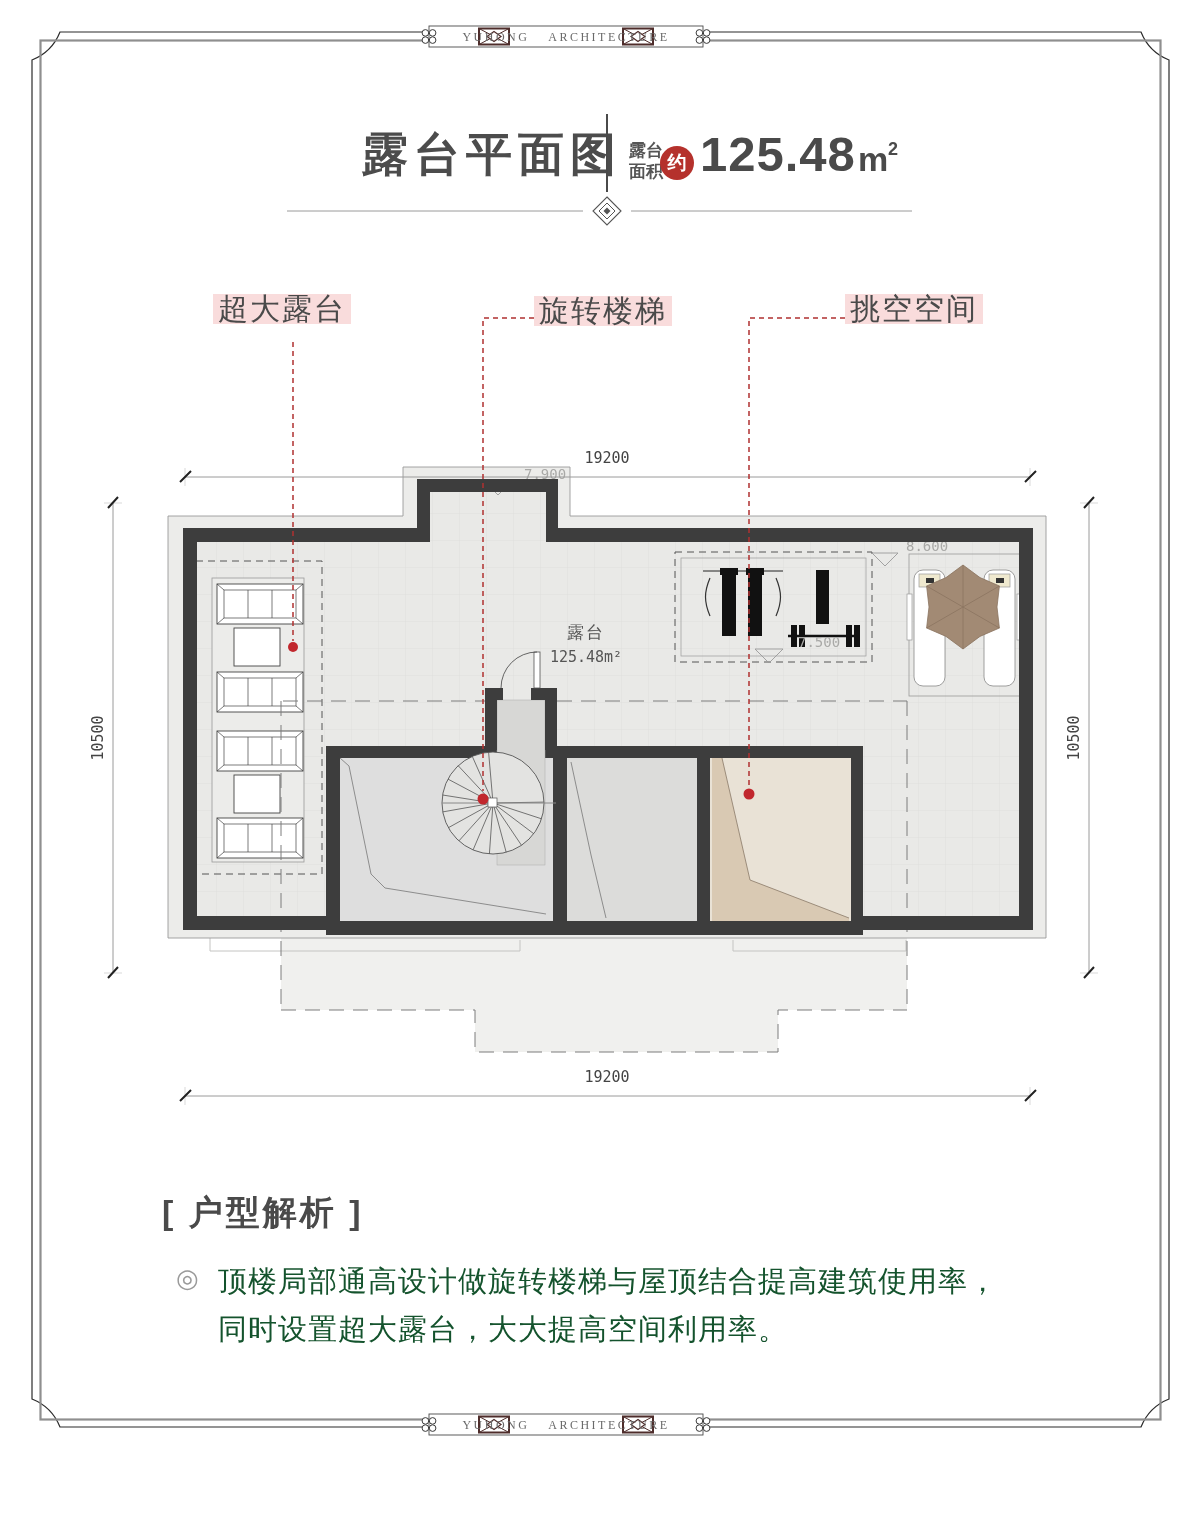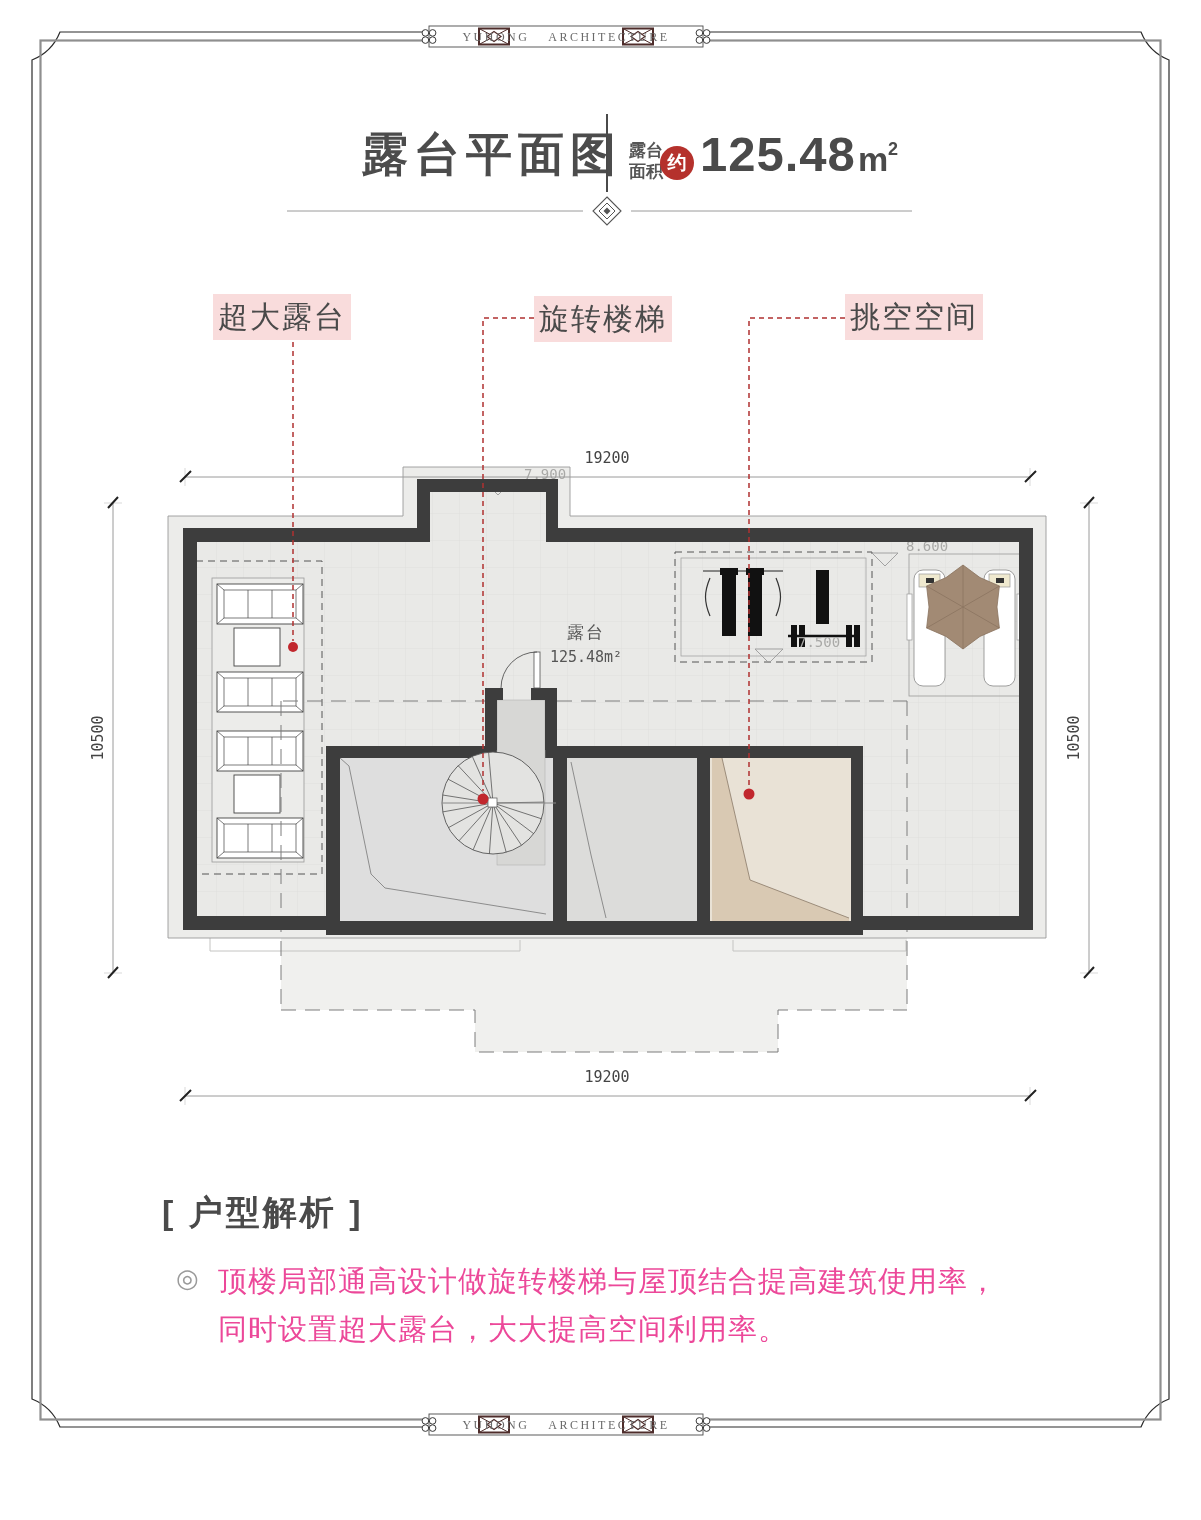--- a/index.html
+++ b/index.html
@@ -13,31 +13,31 @@
   .hdr-arealabel{position:absolute;left:629px;top:140px;font-size:17px;line-height:21px;
              font-weight:bold;color:#555;}
   .hdr-seal{position:absolute;left:660px;top:146px;width:34px;height:34px;border-radius:50%;
              background:#b5312c;color:#fff;font-size:19px;display:flex;align-items:center;
              justify-content:center;font-weight:bold;}
   .hdr-value{position:absolute;left:700px;top:126px;color:#4a4a4a;display:flex;align-items:baseline;}
   .hdr-value .num{font-size:49px;font-weight:bold;letter-spacing:1px;}
   .hdr-value .unit{font-size:34px;font-weight:bold;margin-left:2px;}
   .hdr-value .exp{font-size:18px;font-weight:bold;position:relative;top:-16px;}
   
-  .callout{position:absolute;height:46px;background:#f9dcdc;color:#4a4a4a;font-size:30px;
+  .callout{position:absolute;height:30px;background:#f9dcdc;color:#4a4a4a;font-size:30px;
            letter-spacing:2px;display:flex;align-items:center;justify-content:center;}
   .callout.c1{left:213px;top:294px;width:138px;}
   .callout.c2{left:534px;top:296px;width:138px;}
   .callout.c3{left:845px;top:294px;width:138px;text-align:right;}
   
   .ana-title{position:absolute;left:162px;top:1190px;font-size:34px;font-weight:bold;
              color:#4a4a4a;letter-spacing:3px;text-align:center;}
   .ana-bullet{position:absolute;left:176px;top:1263px;font-size:26px;color:#9a9a9a;}
   .ana-text{position:absolute;left:218px;top:1257px;font-size:29px;line-height:48px;
-            color:#ec4899;letter-spacing:1px;}
+            color:#14532d;letter-spacing:1px;}
 </style>
 </head>
 <body>
 
 <div class="page">
 
 <svg class="layer" width="1201" height="1520" viewBox="0 0 1201 1520">
   <defs>
     <pattern id="tiles" width="27" height="27" patternUnits="userSpaceOnUse">
       <rect width="27" height="27" fill="#e9e9e7"></rect>

